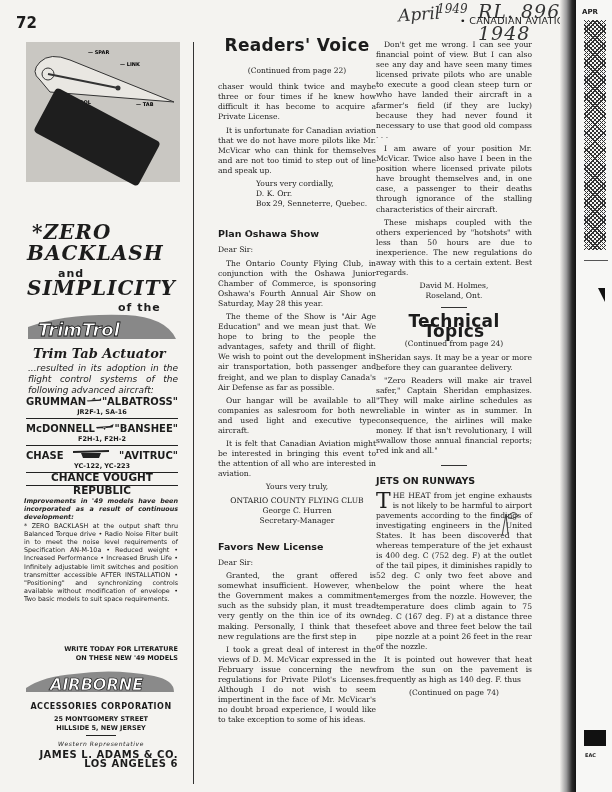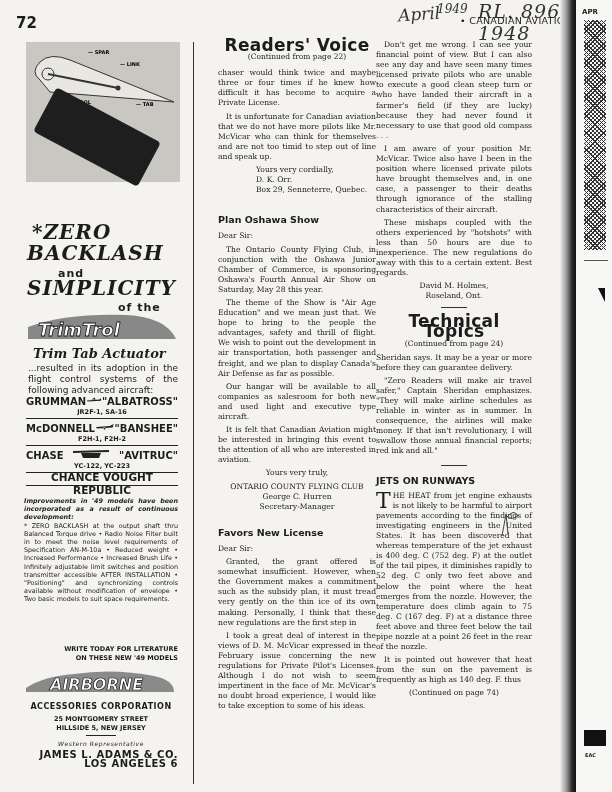--- a/index.html
+++ b/index.html
@@ -15,21 +15,21 @@
   .actuator { left:38px; top:112px; width:118px; height:50px; background:#1e1e1e; transform:rotate(28deg); border-radius:4px; }
   .slogan { font-family:"DejaVu Serif", serif; font-weight:bold; font-style:italic; font-size:20px; line-height:20px; letter-spacing:1px; }
   .s1 { left:32px; top:222px; }
   .s2 { left:27px; top:243px; font-size:20px; }
   .s3 { left:58px; top:247px; font-family:"DejaVu Sans", sans-serif; font-style:normal; font-size:11px; }
   .s3 { top:264px; }
   .s4 { left:27px; top:278px; }
   .s5 { left:118px; top:298px; font-family:"DejaVu Sans", sans-serif; font-style:normal; font-size:11px; font-weight:bold; }
   .trimtrol-logo { left:26px; top:311px; width:152px; height:30px; }
   .trim-sub { left:33px; top:346px; font-family:"DejaVu Serif", serif; font-weight:bold; font-style:italic; font-size:13px; }
-  .intro { left:28px; top:363px; width:150px; font-family:"DejaVu Sans", sans-serif; font-size:9px; line-height:11px; text-align:justify; }
+  .intro { left:28px; top:363px; width:150px; font-family:"DejaVu Sans", sans-serif; font-size:9px; line-height:11px; text-align:justify;font-style:italic; }
   .aircraft { left:26px; width:152px; font-family:"DejaVu Sans", sans-serif; font-size:10px; font-weight:bold; }
   .aircraft .row { display:flex; justify-content:space-between; align-items:flex-end; }
   .aircraft .model { text-align:center; font-size:6.5px; margin-top:1px; }
   .aircraft .plane { width:40px; height:14px; display:inline-block; }
   .rule { height:1px; background:#222; }
   .maker-only { text-align:center; font-family:"DejaVu Sans", sans-serif; font-weight:bold; font-size:10.5px; }
   .improve { left:24px; top:497px; width:154px; font-family:"DejaVu Sans", sans-serif; font-size:6.4px; line-height:8.2px; text-align:justify; }
   .improve .lead { font-weight:bold; font-style:italic; }
   .write { left:24px; top:645px; width:154px; text-align:right; font-family:"DejaVu Sans", sans-serif; font-weight:bold; font-size:6.5px; line-height:9px; }
   .airborne-logo { left:24px; top:666px; width:152px; height:30px; }
@@ -169,21 +169,21 @@
 <div class="abs west">Western Representative</div>
 <div class="abs rep">
   <div>JAMES L. ADAMS &amp; CO.</div>
   <div>LOS ANGELES 6</div>
 </div>
 
 <div class="abs col-divider"></div>
 
 <div class="abs col mid" style="top:40px;">
   <div class="big-head">Readers' Voice</div>
-  <div class="cont" style="margin:2px 0 6px;">(Continued from page 22)</div>
+  <div class="cont" style="margin:16px 0 6px;">(Continued from page 22)</div>
   <p class="noindent">chaser would think twice and maybe three or four times if he knew how difficult it has become to acquire a Private License.</p>
   <p>It is unfortunate for Canadian aviation that we do not have more pilots like Mr. McVicar who can think for themselves and are not too timid to step out of line and speak up.</p>
   <p class="sig-indent" style="margin-top:2px;">Yours very cordially,</p>
   <p class="sig-indent">D. K. Orr.</p>
   <p class="sig-indent">Box 29, Senneterre, Quebec.</p>
 
   <div class="sub-head" style="margin:20px 0 6px;">Plan Oshawa Show</div>
   <p class="noindent">Dear Sir:</p>
   <p>The Ontario County Flying Club, in conjunction with the Oshawa Junior Chamber of Commerce, is sponsoring Oshawa's Fourth Annual Air Show on Saturday, May 28 this year.</p>
   <p>The theme of the Show is "Air Age Education" and we mean just that. We hope to bring to the people the advantages, safety and thrill of flight. We wish to point out the development in air transportation, both passenger and freight, and we plan to display Canada's Air Defense as far as possible.</p>

